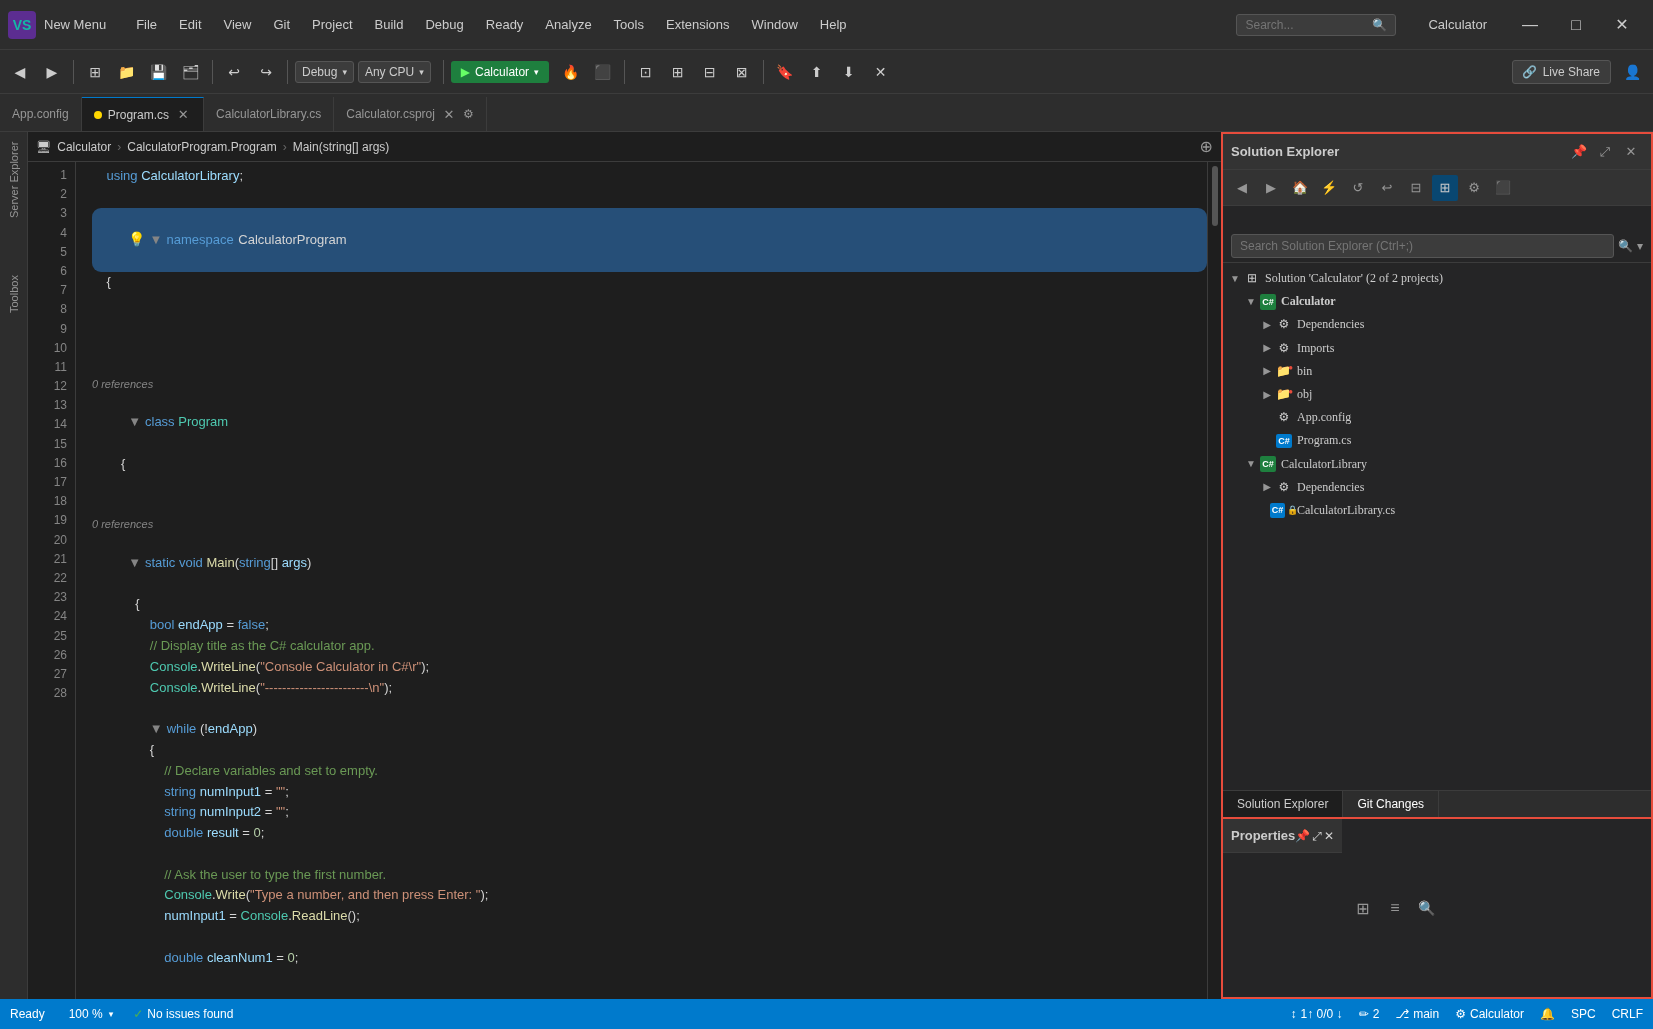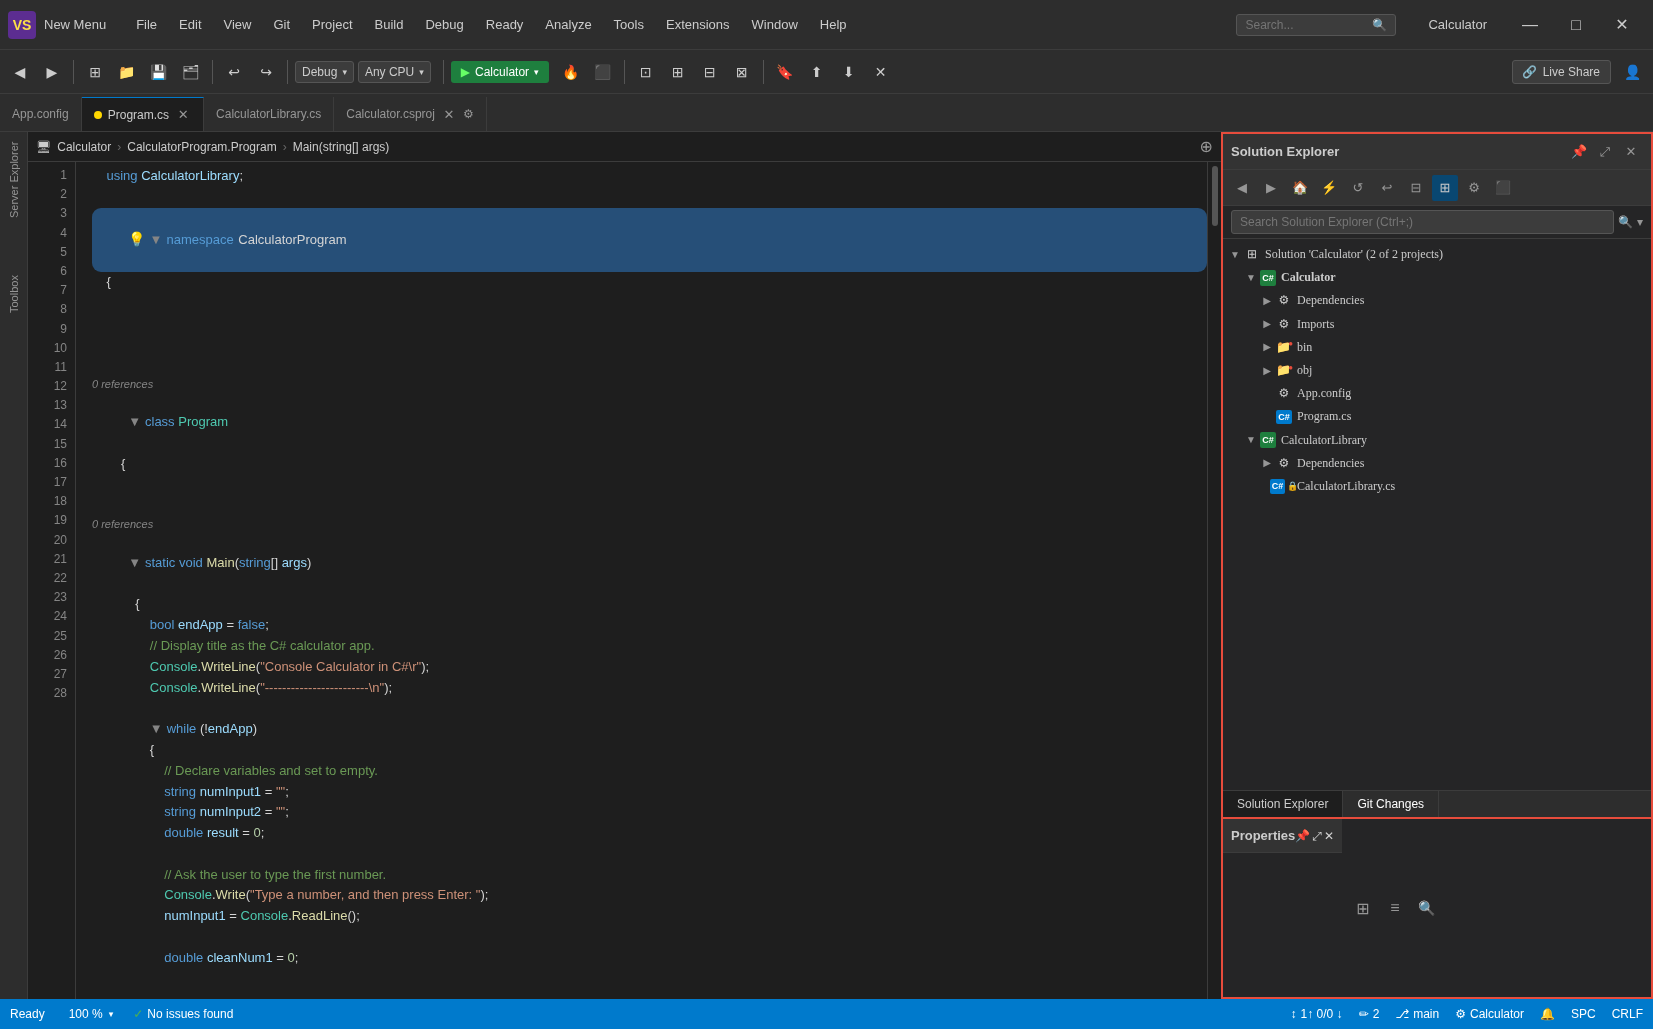--- a/index.html
+++ b/index.html
@@ -20,21 +20,21 @@
       display: flex;
       align-items: center;
       padding: 0 8px;
       border-bottom: 1px solid #3c3c3c;
     }
     #title-bar .app-icon {
       width: 28px; height: 28px;
       background: #5c2d91;
       border-radius: 4px;
       display: flex; align-items: center; justify-content: center;
-      color: #fde047; font-weight: bold; font-size: 14px;
+      color: #14b8a6; font-weight: bold; font-size: 14px;
       margin-right: 8px;
       flex-shrink: 0;
     }
     #title-bar .new-menu {
       color: #cccccc;
       font-size: 13px;
       margin-right: 20px;
       white-space: nowrap;
     }
     #title-bar .menu-items {
@@ -339,20 +339,21 @@
       font-size: 13px;
     }
     .se-tb-btn.active { background: #094771; color: #cccccc; }
 
     #se-search {
       display: flex;
       align-items: center;
       padding: 4px 8px;
       background: #252526;
       border-bottom: 1px solid #3c3c3c;
+      margin-top: 24px;
     }
     #se-search input {
       flex: 1;
       background: #3c3c3c;
       border: 1px solid #555;
       border-radius: 3px;
       color: #cccccc;
       font-size: 12px;
       padding: 4px 8px;
       outline: none;

